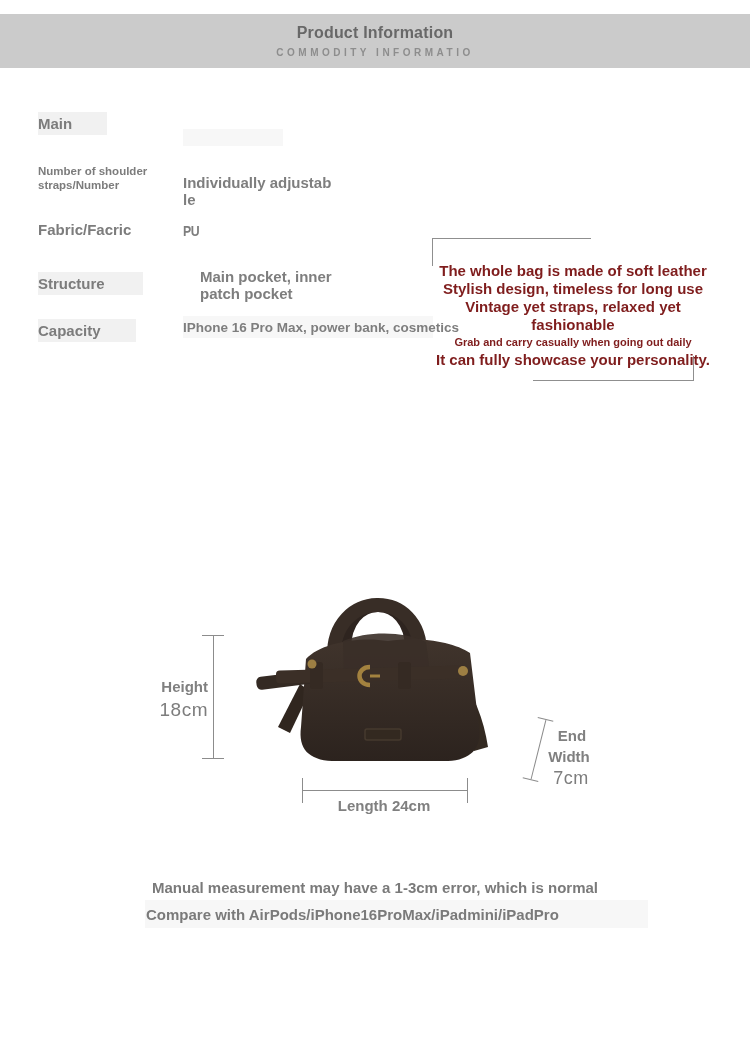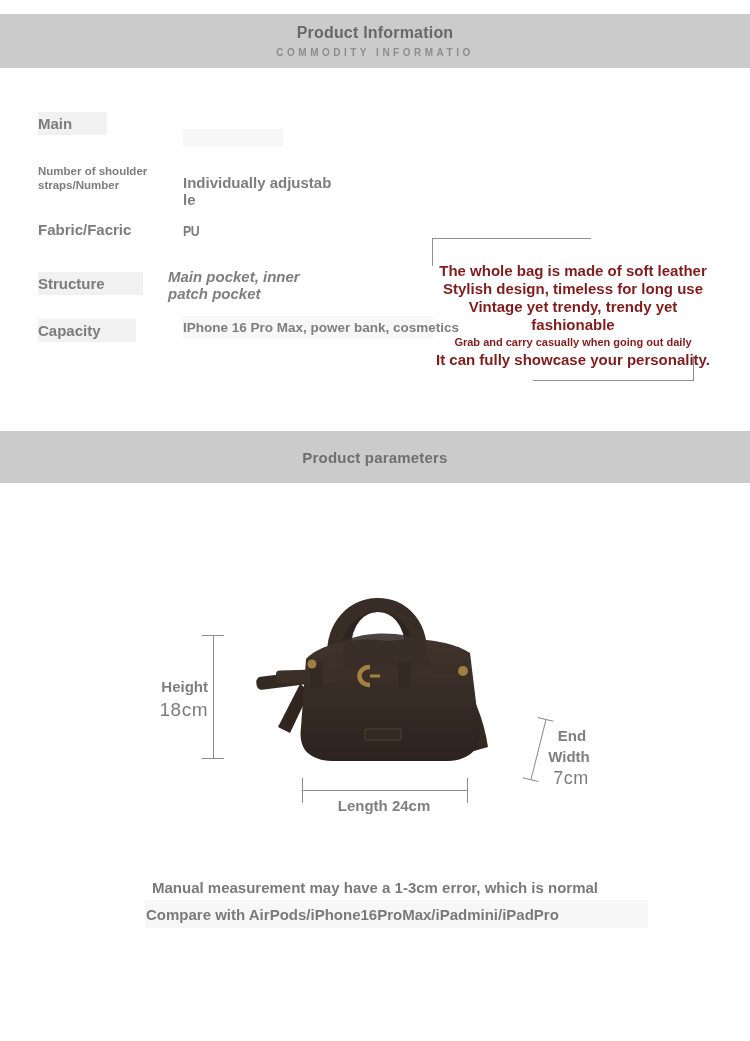--- a/index.html
+++ b/index.html
@@ -45,41 +45,38 @@
 
   <div class="abs lbl-sm" style="left:38px;top:165px;width:120px;">Number of shoulder straps/Number</div>
   <div class="abs val" style="left:183px;top:174px;width:170px;">Individually adjustab
 le</div>
 
   <div class="abs lbl" style="left:38px;top:221px;">Fabric/Facric</div>
   <div class="abs val val-cond" style="left:183px;top:222px;">PU</div>
 
   <div class="abs hl" style="left:38px;top:272px;width:105px;height:23px;"></div>
   <div class="abs lbl" style="left:38px;top:275px;">Structure</div>
-  <div class="abs val" style="left:168px;top:268px;width:170px;font-style:italic;">Main pocket, inner
+  <div class="abs val" style="left:200px;top:268px;width:170px;">Main pocket, inner
 patch pocket</div>
 
   <div class="abs hl" style="left:38px;top:319px;width:98px;height:23px;"></div>
   <div class="abs lbl" style="left:38px;top:322px;">Capacity</div>
   <div class="abs hl-soft" style="left:183px;top:316px;width:250px;height:22px;"></div>
   <div class="abs val" style="left:183px;top:319px;width:280px;font-size:13.5px;">IPhone 16 Pro Max, power bank, cosmetics</div>
 
   <div class="abs brk-tl" style="left:432px;top:238px;width:158px;height:27px;"></div>
   <div class="abs brk-br" style="left:533px;top:356px;width:160px;height:24px;"></div>
   <div class="abs mkt" style="left:428px;top:262px;">
     <div class="mkt-line">The whole bag is made of soft leather</div>
     <div class="mkt-line">Stylish design, timeless for long use</div>
-    <div class="mkt-line">Vintage yet trendy, trendy yet fashionable</div>
+    <div class="mkt-line">Vintage yet straps, relaxed yet fashionable</div>
     <div class="mkt-line-sm">Grab and carry casually when going out daily</div>
     <div class="mkt-line">It can fully showcase your personality.</div>
   </div>
 
-  <div class="abs band" style="top:431px;height:52px;">
-    <div class="band-title" style="font-size:15px;color:#6f6f6f;">Product parameters</div>
-  </div>
 
   <svg class="abs" style="left:248px;top:577px;" width="285" height="210" viewBox="0 0 285 210">
     <defs>
       <linearGradient id="bagg" x1="0" y1="0" x2="0" y2="1">
         <stop offset="0" stop-color="#40342c"></stop>
         <stop offset="1" stop-color="#2c231e"></stop>
       </linearGradient>
     </defs>
     <path d="M 98 72 C 98 16 162 16 162 72" fill="none" stroke="#2e241f" stroke-width="10"></path>
     <path d="M 86 80 C 84 12 174 10 172 78" fill="none" stroke="#382d26" stroke-width="14" stroke-linecap="round"></path>

